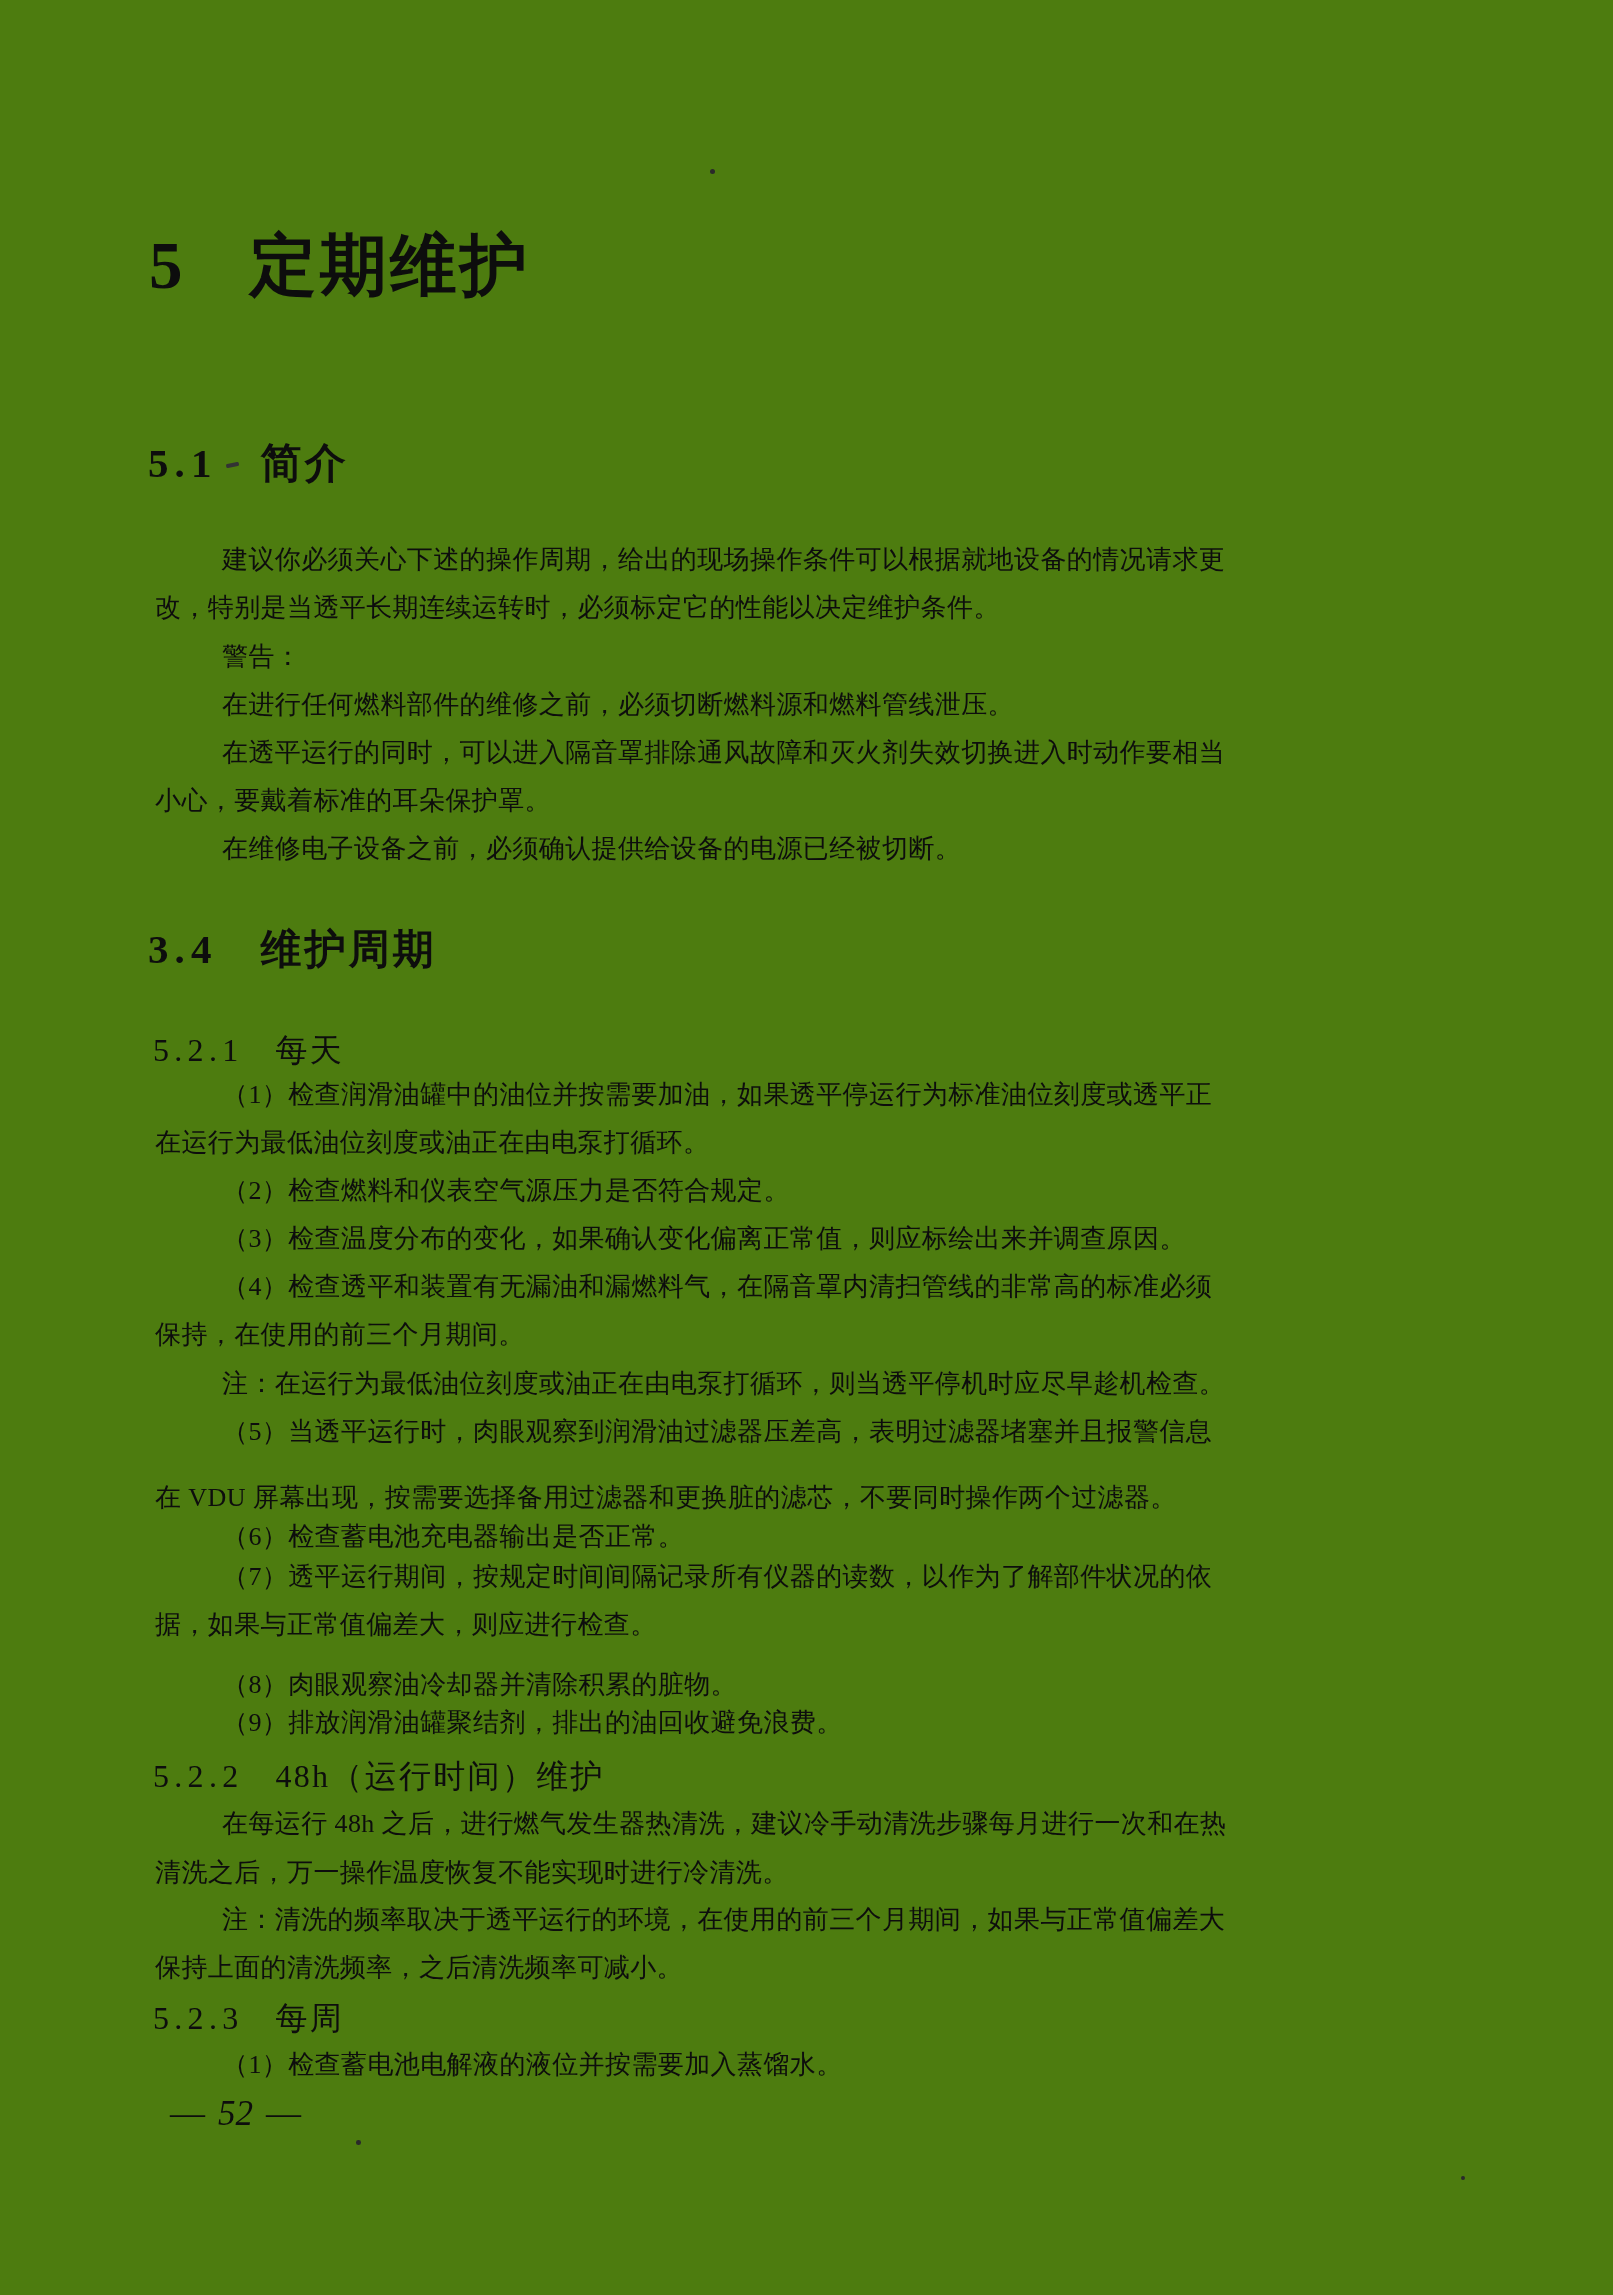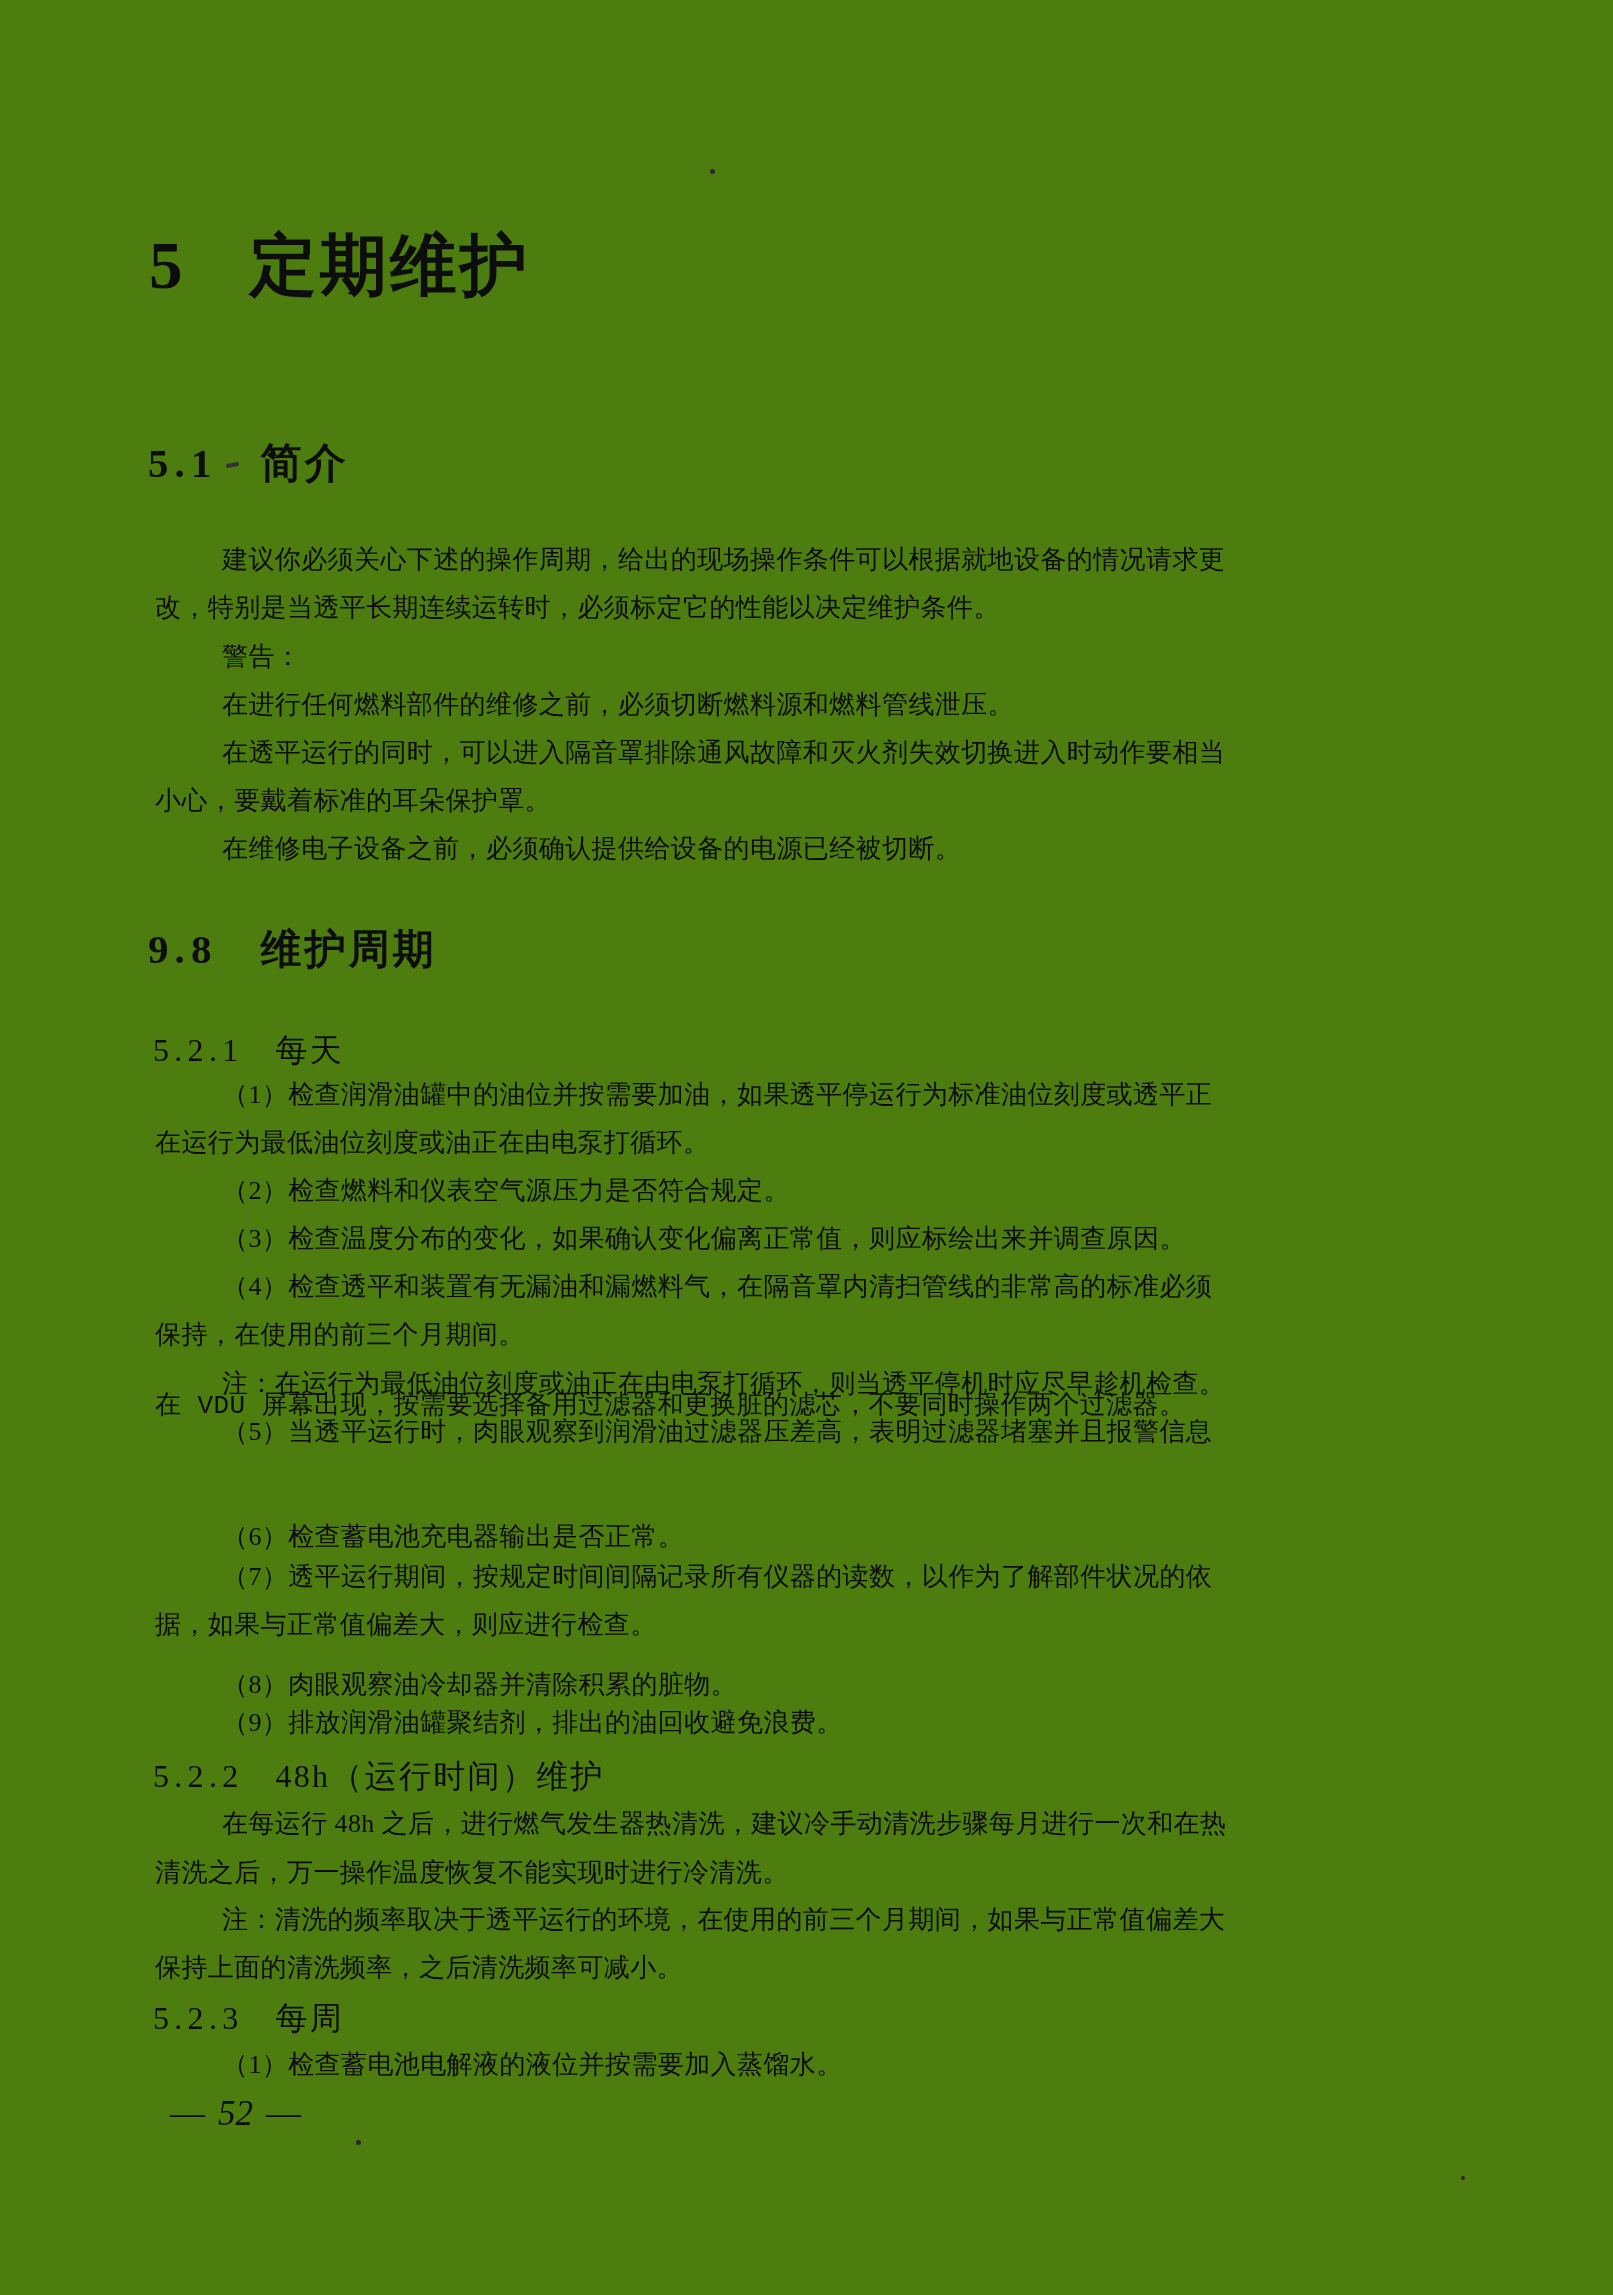--- a/index.html
+++ b/index.html
@@ -103,36 +103,36 @@
 
   <div class="ln indent" style="top:546px;">建议你必须关心下述的操作周期，给出的现场操作条件可以根据就地设备的情况请求更</div>
   <div class="ln" style="top:594px;">改，特别是当透平长期连续运转时，必须标定它的性能以决定维护条件。</div>
   <div class="ln indent" style="top:643px;">警告：</div>
   <div class="ln indent" style="top:691px;">在进行任何燃料部件的维修之前，必须切断燃料源和燃料管线泄压。</div>
   <div class="ln indent" style="top:739px;">在透平运行的同时，可以进入隔音罩排除通风故障和灭火剂失效切换进入时动作要相当</div>
   <div class="ln" style="top:787px;">小心，要戴着标准的耳朵保护罩。</div>
   <div class="ln indent" style="top:835px;">在维修电子设备之前，必须确认提供给设备的电源已经被切断。</div>
 
   <div class="sec-head" style="top:927px;">
-    <span class="num">9.8</span><span class="txt">维护周期</span>
+    <span class="num">3.4</span><span class="txt">维护周期</span>
   </div>
 
   <div class="sub-head" style="top:1033px;">
     <span class="num">5.2.1</span><span class="txt">每天</span>
   </div>
 
   <div class="ln indent" style="top:1081px;">（1）检查润滑油罐中的油位并按需要加油，如果透平停运行为标准油位刻度或透平正</div>
   <div class="ln" style="top:1129px;">在运行为最低油位刻度或油正在由电泵打循环。</div>
   <div class="ln indent" style="top:1177px;">（2）检查燃料和仪表空气源压力是否符合规定。</div>
   <div class="ln indent" style="top:1225px;">（3）检查温度分布的变化，如果确认变化偏离正常值，则应标绘出来并调查原因。</div>
   <div class="ln indent" style="top:1273px;">（4）检查透平和装置有无漏油和漏燃料气，在隔音罩内清扫管线的非常高的标准必须</div>
   <div class="ln" style="top:1321px;">保持，在使用的前三个月期间。</div>
   <div class="ln indent" style="top:1370px;">注：在运行为最低油位刻度或油正在由电泵打循环，则当透平停机时应尽早趁机检查。</div>
   <div class="ln indent" style="top:1418px;">（5）当透平运行时，肉眼观察到润滑油过滤器压差高，表明过滤器堵塞并且报警信息</div>
-  <div class="ln" style="top:1393px;font-family:Liberation Mono, monospace;">在 VDU 屏幕出现，按需要选择备用过滤器和更换脏的滤芯，不要同时操作两个过滤器。</div>
+  <div class="ln" style="top:1484px;">在 VDU 屏幕出现，按需要选择备用过滤器和更换脏的滤芯，不要同时操作两个过滤器。</div>
   <div class="ln indent" style="top:1515px;margin-top:8px;">（6）检查蓄电池充电器输出是否正常。</div>
   <div class="ln indent" style="top:1563px;">（7）透平运行期间，按规定时间间隔记录所有仪器的读数，以作为了解部件状况的依</div>
   <div class="ln" style="top:1611px;">据，如果与正常值偏差大，则应进行检查。</div>
   <div class="ln indent" style="top:1660px;margin-top:11px;">（8）肉眼观察油冷却器并清除积累的脏物。</div>
   <div class="ln indent" style="top:1709px;">（9）排放润滑油罐聚结剂，排出的油回收避免浪费。</div>
 
   <div class="sub-head" style="top:1759px;">
     <span class="num">5.2.2</span><span class="txt">48h（运行时间）维护</span>
   </div>
 

